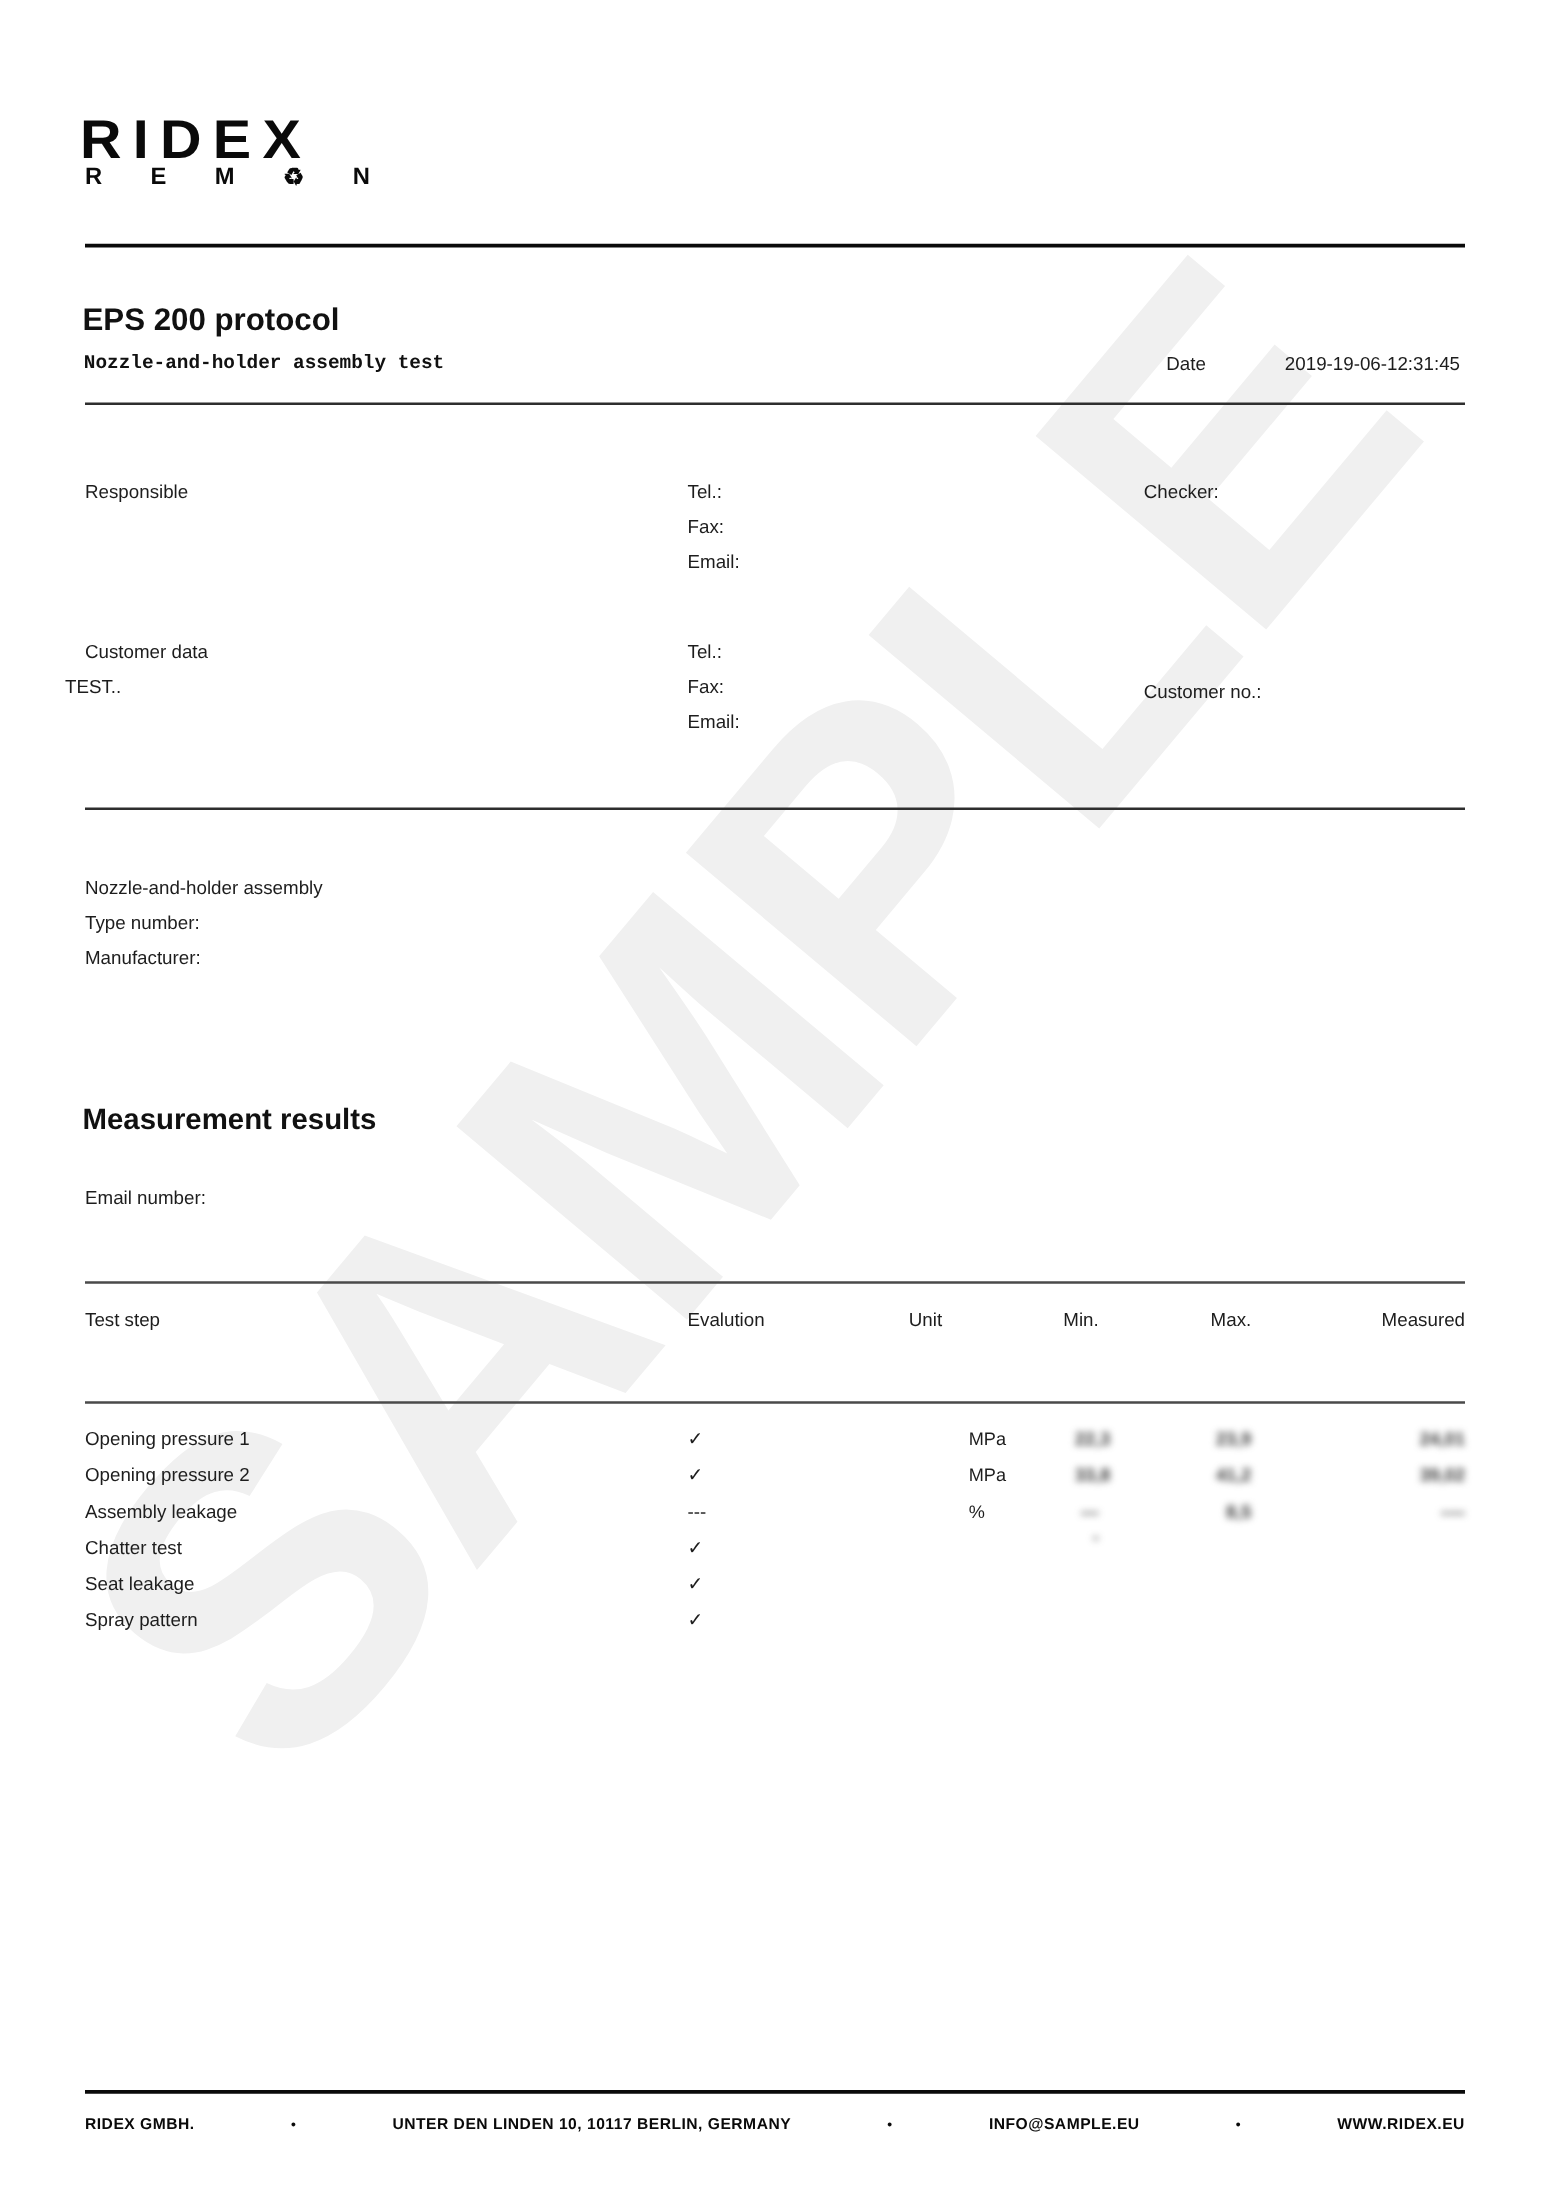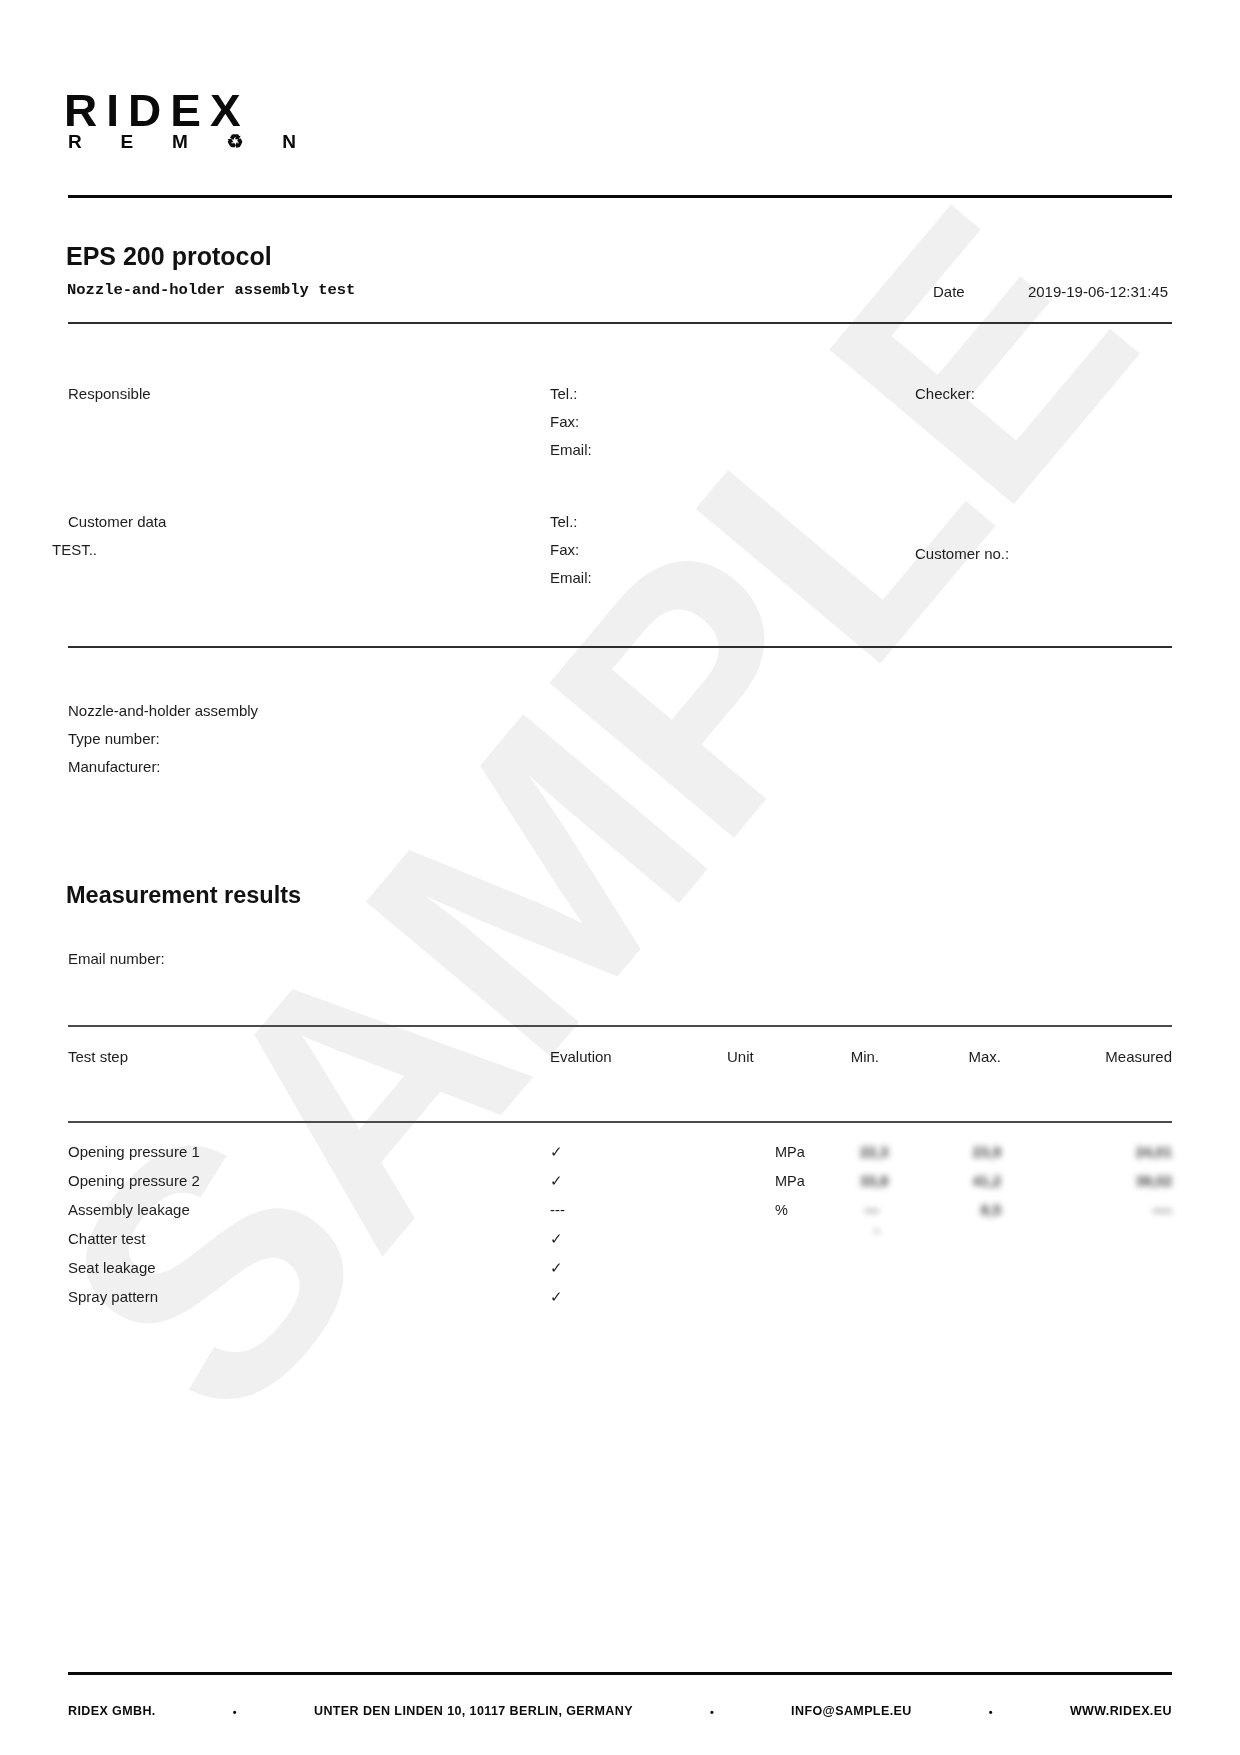--- a/index.html
+++ b/index.html
@@ -43,21 +43,21 @@
   .thead{top:1048px;}
   .tbody{top:1142px;}
   .tbody .trow{display:contents;}
   .tbody span{height:29px;line-height:20px;display:block;}
   .val{font-size:14.5px;margin-left:48px;}
   .blurred{filter:blur(3px);color:#3c3c3c;font-weight:600;}
   .check{font-size:15px;}
   .footer-bar{
     left:68px;top:1692px;width:1104px;display:flex;justify-content:space-between;
     align-items:flex-end;font-size:12.5px;font-weight:bold;letter-spacing:0.4px;
-    color:#0a0a0a;white-space:nowrap;margin-top:12px;
+    color:#0a0a0a;white-space:nowrap;
   }
   .bullet{font-size:11px;}
 </style>
 </head>
 <body>
 
 <div class="page">
 
   <div class="wm" style="color: rgb(240, 240, 240);">SAMPLE</div>
 

